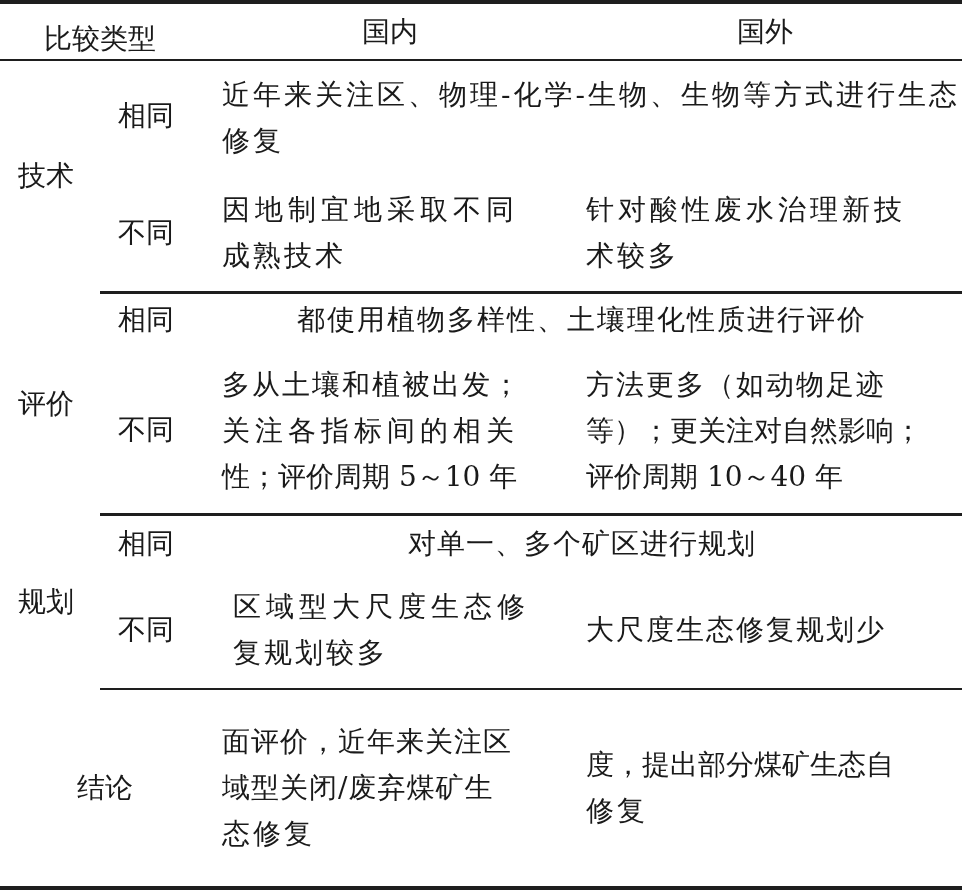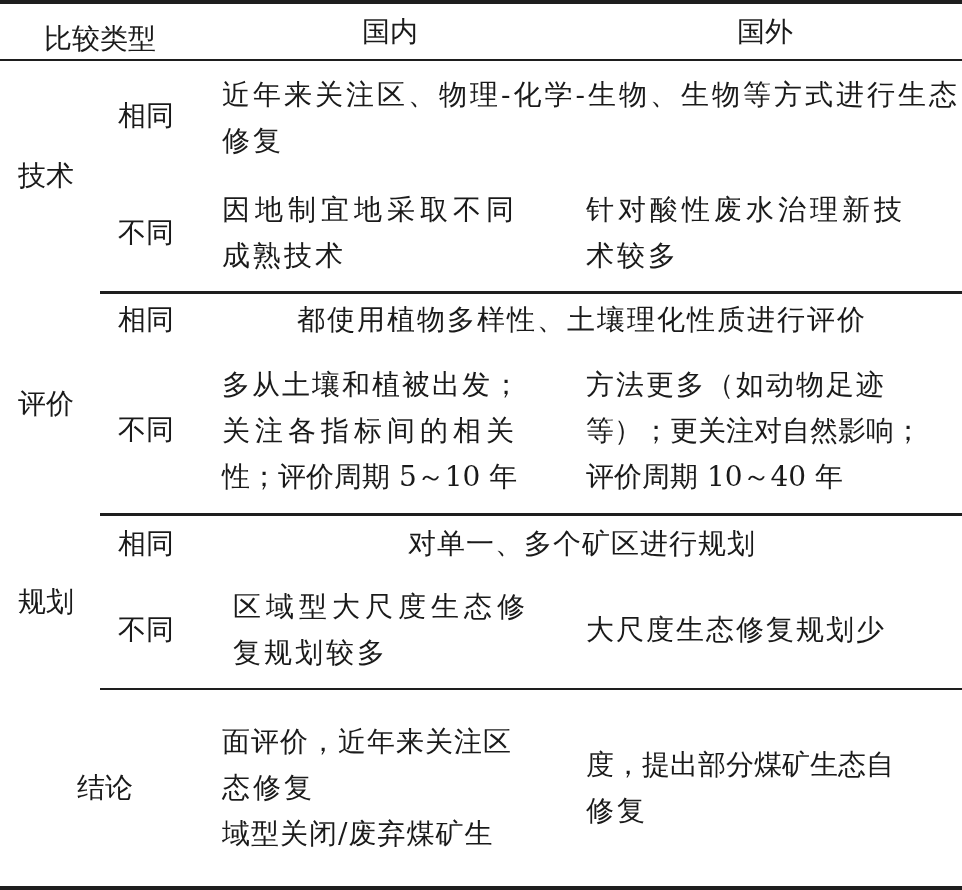--- a/index.html
+++ b/index.html
@@ -137,22 +137,22 @@
 <div class="cell left" style="left:586px; top:576px; width:370px; height:108px;">
   <span style="letter-spacing:2px;">大尺度生态修复规划少</span>
 </div>
 
 <div class="cell center" style="left:40px; top:691px; width:130px; height:194px;">
   <span>结论</span>
 </div>
 <div class="cell left" style="left:222px; top:692px; width:340px; height:192px;">
   <div>
     <span class="jtext" style="letter-spacing:1px;">面评价，近年来关注区</span>
+    <span class="jtext" style="letter-spacing:1px;">域型关闭/废弃煤矿生</span>
     <span class="jtext">态修复</span>
-    <span class="jtext" style="letter-spacing:1px;">域型关闭/废弃煤矿生</span>
   </div>
 </div>
 <div class="cell left" style="left:586px; top:692px; width:370px; height:192px;">
   <div>
     <span class="jtext" style="letter-spacing:0px;">度，提出部分煤矿生态自</span>
     <span class="jtext">修复</span>
   </div>
 </div>
 
 </body></html>

